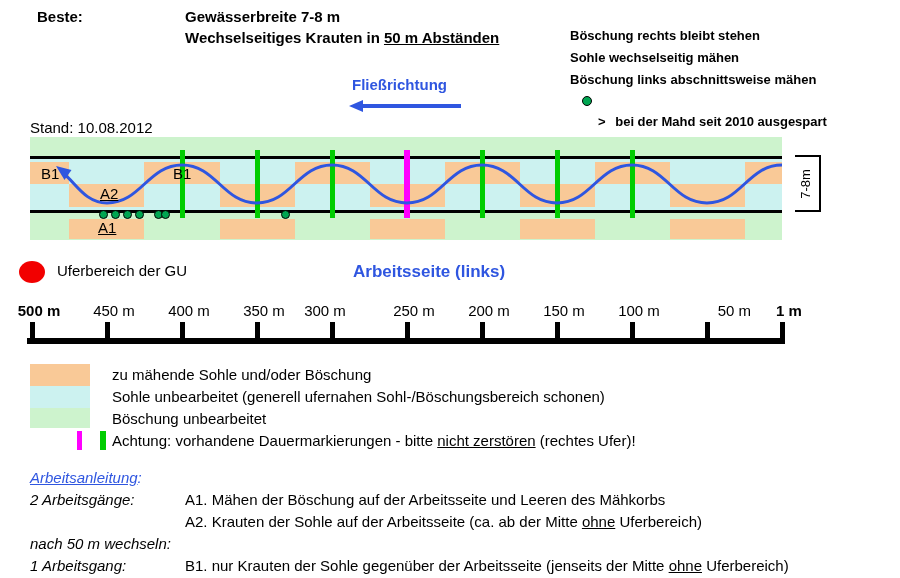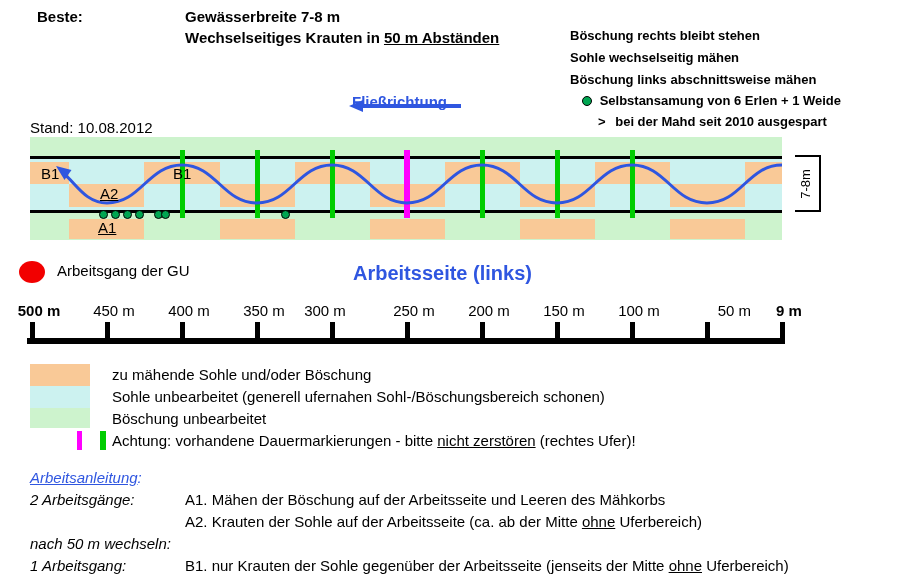--- a/index.html
+++ b/index.html
@@ -8,21 +8,21 @@
     position: relative;
     background: #ffffff;
     color: #000;
     font-family: "Liberation Sans", "DejaVu Sans", sans-serif;
     overflow: hidden;
   }
   .abs { position: absolute; }
   .b { font-weight: bold; }
   .u { text-decoration: underline; }
   .t15 { font-size: 15px; line-height: 1.25; white-space: nowrap; }
-  .t16 { font-size: 20px; line-height: 1.25; white-space: nowrap; }
+  .t16 { font-size: 17px; line-height: 1.25; white-space: nowrap; }
   .note-line { position: absolute; left: 0; white-space: nowrap; font-weight: bold; font-size: 13px; }
   .dot-bullet {
     display: inline-block; width: 10px; height: 10px; border-radius: 50%;
     border: 1.5px solid #000; vertical-align: -1px;
   }
   .arrow-wrap { position: absolute; left: 349px; top: 100px; width: 112px; height: 12px; }
   .arrow-line { position: absolute; left: 11px; right: 0; top: 4px; height: 4px; }
   .arrow-head {
     position: absolute; left: 0; top: 0; width: 0; height: 0;
     border-top: 6px solid transparent; border-bottom: 6px solid transparent;
@@ -51,35 +51,34 @@
 </style>
 </head>
 <body>
 
 <div class="abs t15 b" style="left:37px; top:8px">Beste:</div>
 <div class="abs t15 b" style="left:185px; top:8px">Gewässerbreite 7-8 m</div>
 <div class="abs t15 b" style="left:185px; top:29px">
   <span>Wechselseitiges Krauten in </span><span class="u">50 m Abständen</span>
 </div>
 
-<div class="abs t15 b" style="left: 352px; top: 76px; color: rgb(47, 86, 224); margin-top: 17px;">Fließrichtung</div>
+<div class="abs t15 b" style="left: 352px; top: 76px; color: rgb(47, 86, 224);">Fließrichtung</div>
 <div class="arrow-wrap">
   <span class="arrow-head"></span>
   <span class="arrow-line" style="background: rgb(47, 86, 224);"></span>
 </div>
 
 <div class="abs t15" style="left:30px; top:119px">Stand: 10.08.2012</div>
 
 <div class="abs" style="left:570px; top:28px; width:320px; height:102px">
   <div class="note-line" style="top:22px">Sohle wechselseitig mähen</div>
   <div class="note-line" style="top:0">Böschung rechts bleibt stehen</div>
   <div class="note-line" style="top:44px">Böschung links abschnittsweise mähen</div>
   <div class="note-line" style="top:65px; padding-left:12px">
     <span class="dot-bullet" style="background: rgb(0, 165, 81);"></span>
-    <span style="margin-left:4px">Selbstansamung von 6 Erlen + 1 Weide</span>
   </div>
   <div class="note-line" style="top:86px; padding-left:28px">
     <span>&gt;</span>
     <span style="margin-left:6px">bei der Mahd seit 2010 ausgespart</span>
   </div>
 </div>
 
 <div id="diagram" style="background: rgb(205, 243, 205);">
     <div style="left:0;top:22px;width:752px;height:51px;background:#ccf2f0;z-index:1"></div>
     <div style="left:0px;top:25px;width:39px;height:22px;background:#f9c997;z-index:2"></div>
@@ -125,21 +124,21 @@
   </div>
 
 <div id="bracket">
   <span class="tick-top"></span>
   <span class="vline"></span>
   <span class="tick-bottom"></span>
   <span class="wlabel">7-8m</span>
 </div>
 
 <div id="start-dot" style="background: rgb(242, 0, 0);"></div>
-<div class="abs t15" style="left:57px; top:262px">Arbeitsgang der GU</div>
+<div class="abs t15" style="left:57px; top:262px">Uferbereich der GU</div>
 <div class="abs t16 b" style="left: 353px; top: 261px; color: rgb(47, 86, 224);">Arbeitsseite (links)</div>
 
 <div id="ruler">
     <div style="left:-3px;top:35px;width:758px;height:6px;background:#000000"></div>
     <div style="left:-0.5px;top:19px;width:5px;height:16px;background:#000000"></div>
     <div style="left:-28px;top:0;width:74px;text-align:center;font-size:15px;line-height:1;font-weight:bold;">500 m</div>
     <div style="left:74.5px;top:19px;width:5px;height:16px;background:#000000"></div>
     <div style="left:47px;top:0;width:74px;text-align:center;font-size:15px;line-height:1;">450 m</div>
     <div style="left:149.5px;top:19px;width:5px;height:16px;background:#000000"></div>
     <div style="left:122px;top:0;width:74px;text-align:center;font-size:15px;line-height:1;">400 m</div>
@@ -151,21 +150,21 @@
     <div style="left:347px;top:0;width:74px;text-align:center;font-size:15px;line-height:1;font-weight:normal;">250 m</div>
     <div style="left:449.5px;top:19px;width:5px;height:16px;background:#000000"></div>
     <div style="left:422px;top:0;width:74px;text-align:center;font-size:15px;line-height:1;">200 m</div>
     <div style="left:524.5px;top:19px;width:5px;height:16px;background:#000000"></div>
     <div style="left:497px;top:0;width:74px;text-align:center;font-size:15px;line-height:1;">150 m</div>
     <div style="left:599.5px;top:19px;width:5px;height:16px;background:#000000"></div>
     <div style="left:572px;top:0;width:74px;text-align:center;font-size:15px;line-height:1;">100 m</div>
     <div style="left:674.5px;top:19px;width:5px;height:16px;background:#000000"></div>
     <div style="left:647px;top:0;width:74px;text-align:right;font-size:15px;line-height:1;">50 m</div>
     <div style="left:749.5px;top:19px;width:5px;height:16px;background:#000000"></div>
-    <div style="left:722px;top:0;width:74px;text-align:center;font-size:15px;line-height:1;font-weight:bold;">9 m</div>
+    <div style="left:722px;top:0;width:74px;text-align:center;font-size:15px;line-height:1;font-weight:bold;">1 m</div>
   </div>
 
 <div id="legend">
   <div class="swatch" style="top: 0px; height: 22px; background: rgb(249, 201, 151);"></div>
   <div class="swatch" style="top: 22px; height: 22px; background: rgb(204, 242, 240);"></div>
   <div class="swatch" style="top: 44px; height: 20px; background: rgb(205, 243, 205);"></div>
   <div class="lbar" style="left: 47px; width: 5px; background: rgb(255, 0, 255);"></div>
   <div class="lbar" style="left: 70px; width: 6px; background: rgb(0, 205, 0);"></div>
   <div class="ltext t15" style="top:24px">Sohle unbearbeitet (generell ufernahen Sohl-/Böschungsbereich schonen)</div>
   <div class="ltext t15" style="top:2px">zu mähende Sohle und/oder Böschung</div>

